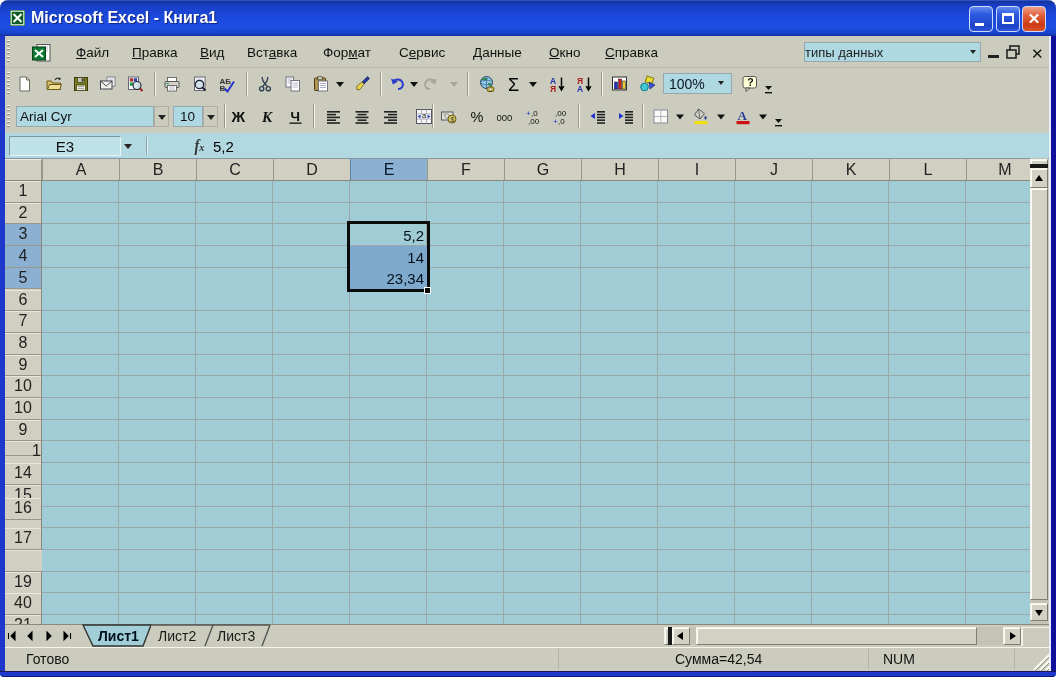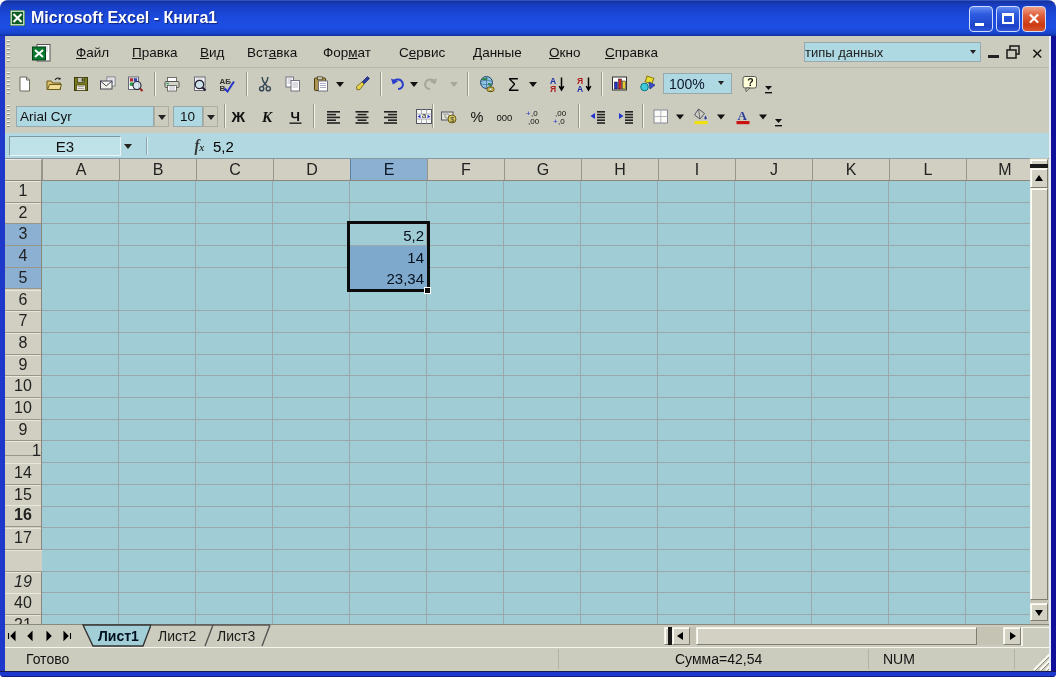--- a/index.html
+++ b/index.html
@@ -369,24 +369,24 @@
       <div class="a rh" style="top:108.5px;height:21.7px;line-height:20px;">6</div>
       <div class="a rh" style="top:130.2px;height:21.7px;line-height:20px;">7</div>
       <div class="a rh" style="top:151.9px;height:21.7px;line-height:20px;">8</div>
       <div class="a rh" style="top:173.6px;height:21.7px;line-height:20px;">9</div>
       <div class="a rh" style="top:195.3px;height:21.7px;line-height:20px;">10</div>
       <div class="a rh" style="top:217.0px;height:21.7px;line-height:20px;">10</div>
       <div class="a rh" style="top:238.7px;height:21.7px;line-height:20px;">9</div>
       <div class="a rh" style="top:260.4px;height:15px;line-height:20px;padding-left:27px;">13</div>
       <div class="a rh" style="top:282.1px;height:21.7px;line-height:20px;">14</div>
       <div class="a rh" style="top:303.8px;height:21.7px;line-height:20px;">15</div>
-      <div class="a rh" style="top:324px;height:21.7px;line-height:20px;font-weight:bold;">16</div>
+      <div class="a rh" style="top:317px;height:21.7px;line-height:20px;">16</div>
       <div class="a rh" style="top:347.2px;height:21.7px;line-height:20px;">17</div>
       <div class="a rh" style="top:368.9px;height:21.7px;line-height:20px;padding-left:40px;">18</div>
-      <div class="a rh" style="top:390.6px;height:36px;line-height:20px;font-style:italic;">19</div>
+      <div class="a rh" style="top:390.6px;height:36px;line-height:20px;">19</div>
       <div class="a rh" style="top:412.3px;height:21.7px;line-height:20px;">40</div>
       <div class="a rh" style="top:434.0px;height:21.7px;line-height:20px;">21</div>
     </div>
 
  <div class="a cells"></div>
 
  <div class="a" style="left:350px;top:246px;width:77px;height:44px;background:#7fa9cc"></div>
  <div class="a" style="left:347px;top:221px;width:83px;height:71px;border:3px solid #0c0c0c"></div>
  <div class="a" style="left:424px;top:287px;width:7px;height:7px;background:#0c0c0c;border:1px solid #fff"></div>
  <div class="a cellval" style="left:352px;top:227px;width:72px">5,2</div>

